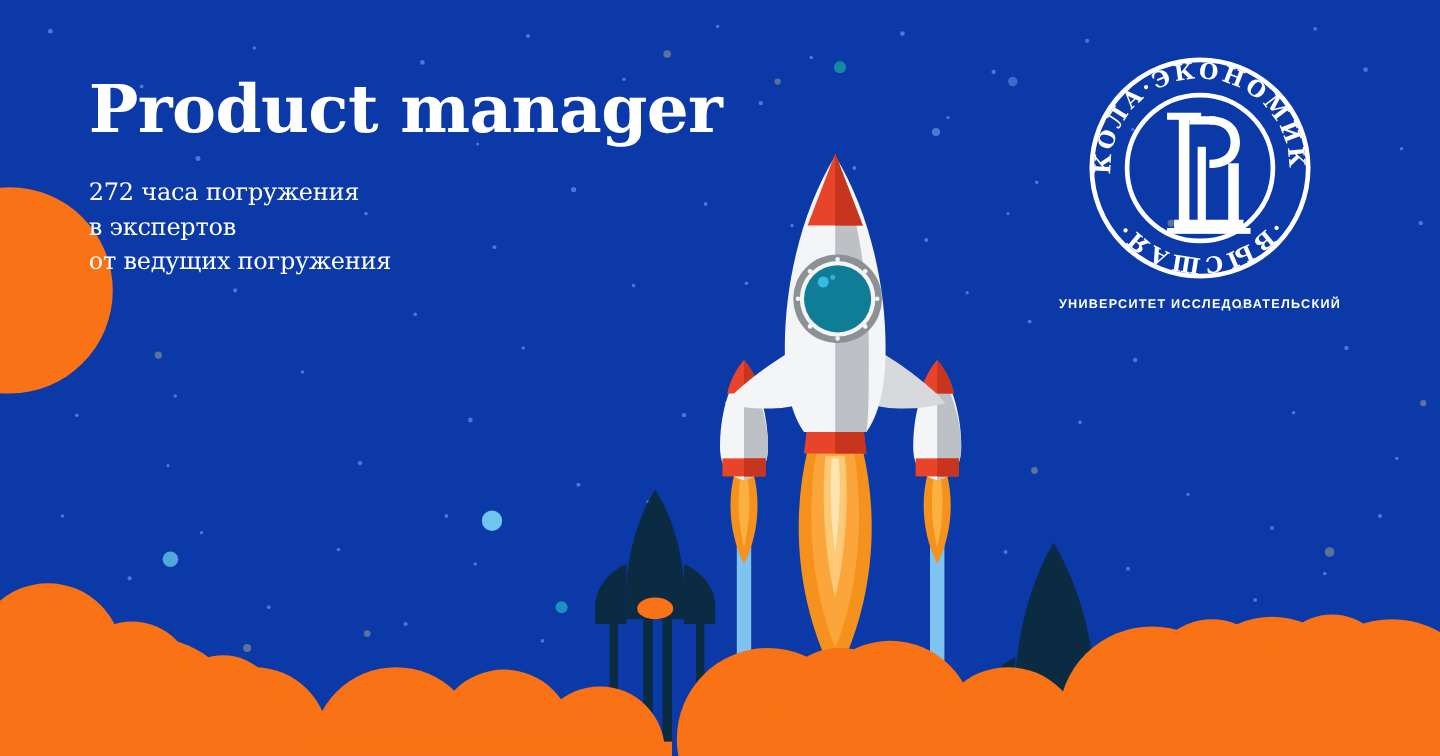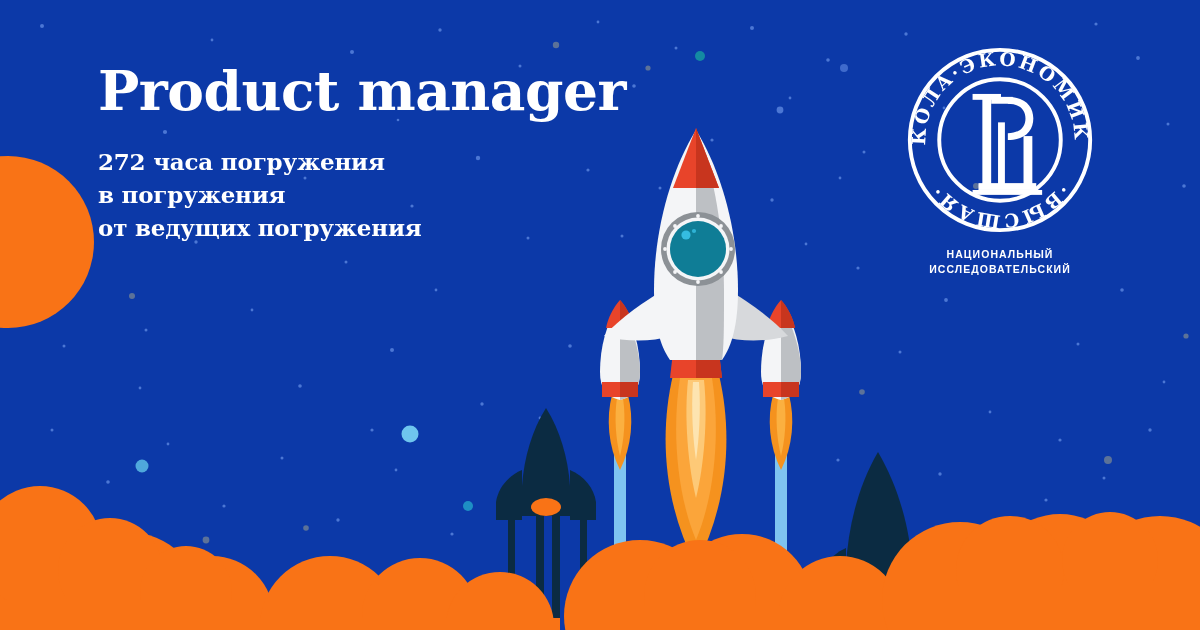--- a/index.html
+++ b/index.html
@@ -25,39 +25,37 @@
     display: block;
   }
 
   
   .text-block {
     position: absolute;
     left: 74px;
     top: 62px;
     width: 560px;
     z-index: 40;
-    margin-left: 24px;
   }
   .headline {
     font-family: "DejaVu Serif", "Liberation Serif", serif;
     font-size: 55px;
     line-height: 1.06;
     color: #ffffff;
     letter-spacing: -0.5px;
     margin: 0 0 26px 0;
     white-space: nowrap;
   }
   .subline {
     font-family: "DejaVu Serif", "Liberation Serif", serif;
-    font-size: 23px;
+    font-size: 20px;
     line-height: 1.42;
     color: #ffffff;
     margin: 0;
     letter-spacing: -0.2px;
-    font-weight: bold;
   }
   .subline .sl {
     display: block;
     white-space: nowrap;
   }
 
   
   .logo-block {
     position: absolute;
     left: 878px;
@@ -387,21 +385,21 @@
       <circle cx="1010" cy="570" r="54"></circle>
       <circle cx="1110" cy="560" r="48"></circle>
       <rect x="890" y="586" width="310" height="46"></rect>
     </g>
   </svg>
 
   <div class="text-block">
     <h1 class="headline">Product manager</h1>
     <p class="subline">
       <span class="sl">272 часа погружения</span>
-      <span class="sl">в погружения</span>
+      <span class="sl">в экспертов</span>
       <span class="sl">от ведущих погружения</span>
     </p>
   </div>
 
   <div class="logo-block">
     <svg class="logo-mark" viewBox="0 0 200 200">
       <defs>
         <path id="ringTop" d="M 100,100 m -76,0 a 76,76 0 0 1 152,0" fill="none"></path>
         <path id="ringBot" d="M 100,100 m 76,0 a 76,76 0 0 1 -152,0" fill="none"></path>
       </defs>
@@ -434,17 +432,17 @@
                  C 126 69 120 63 108 63 Z"></path>
 
         <rect x="124" y="96" width="9" height="54"></rect>
 
         <rect x="78" y="144" width="59" height="7"></rect>
 
         <rect x="72" y="151" width="71" height="5"></rect>
       </g>
     </svg>
     <div class="logo-caption">
-      <span>НАЦИОНАЛЬНЫЙ ИССЛЕДОВАТЕЛЬСКИЙ</span>
+      <span>УНИВЕРСИТЕТ ИССЛЕДОВАТЕЛЬСКИЙ</span>
     </div>
   </div>
 
 </div>
 
 </body></html>

